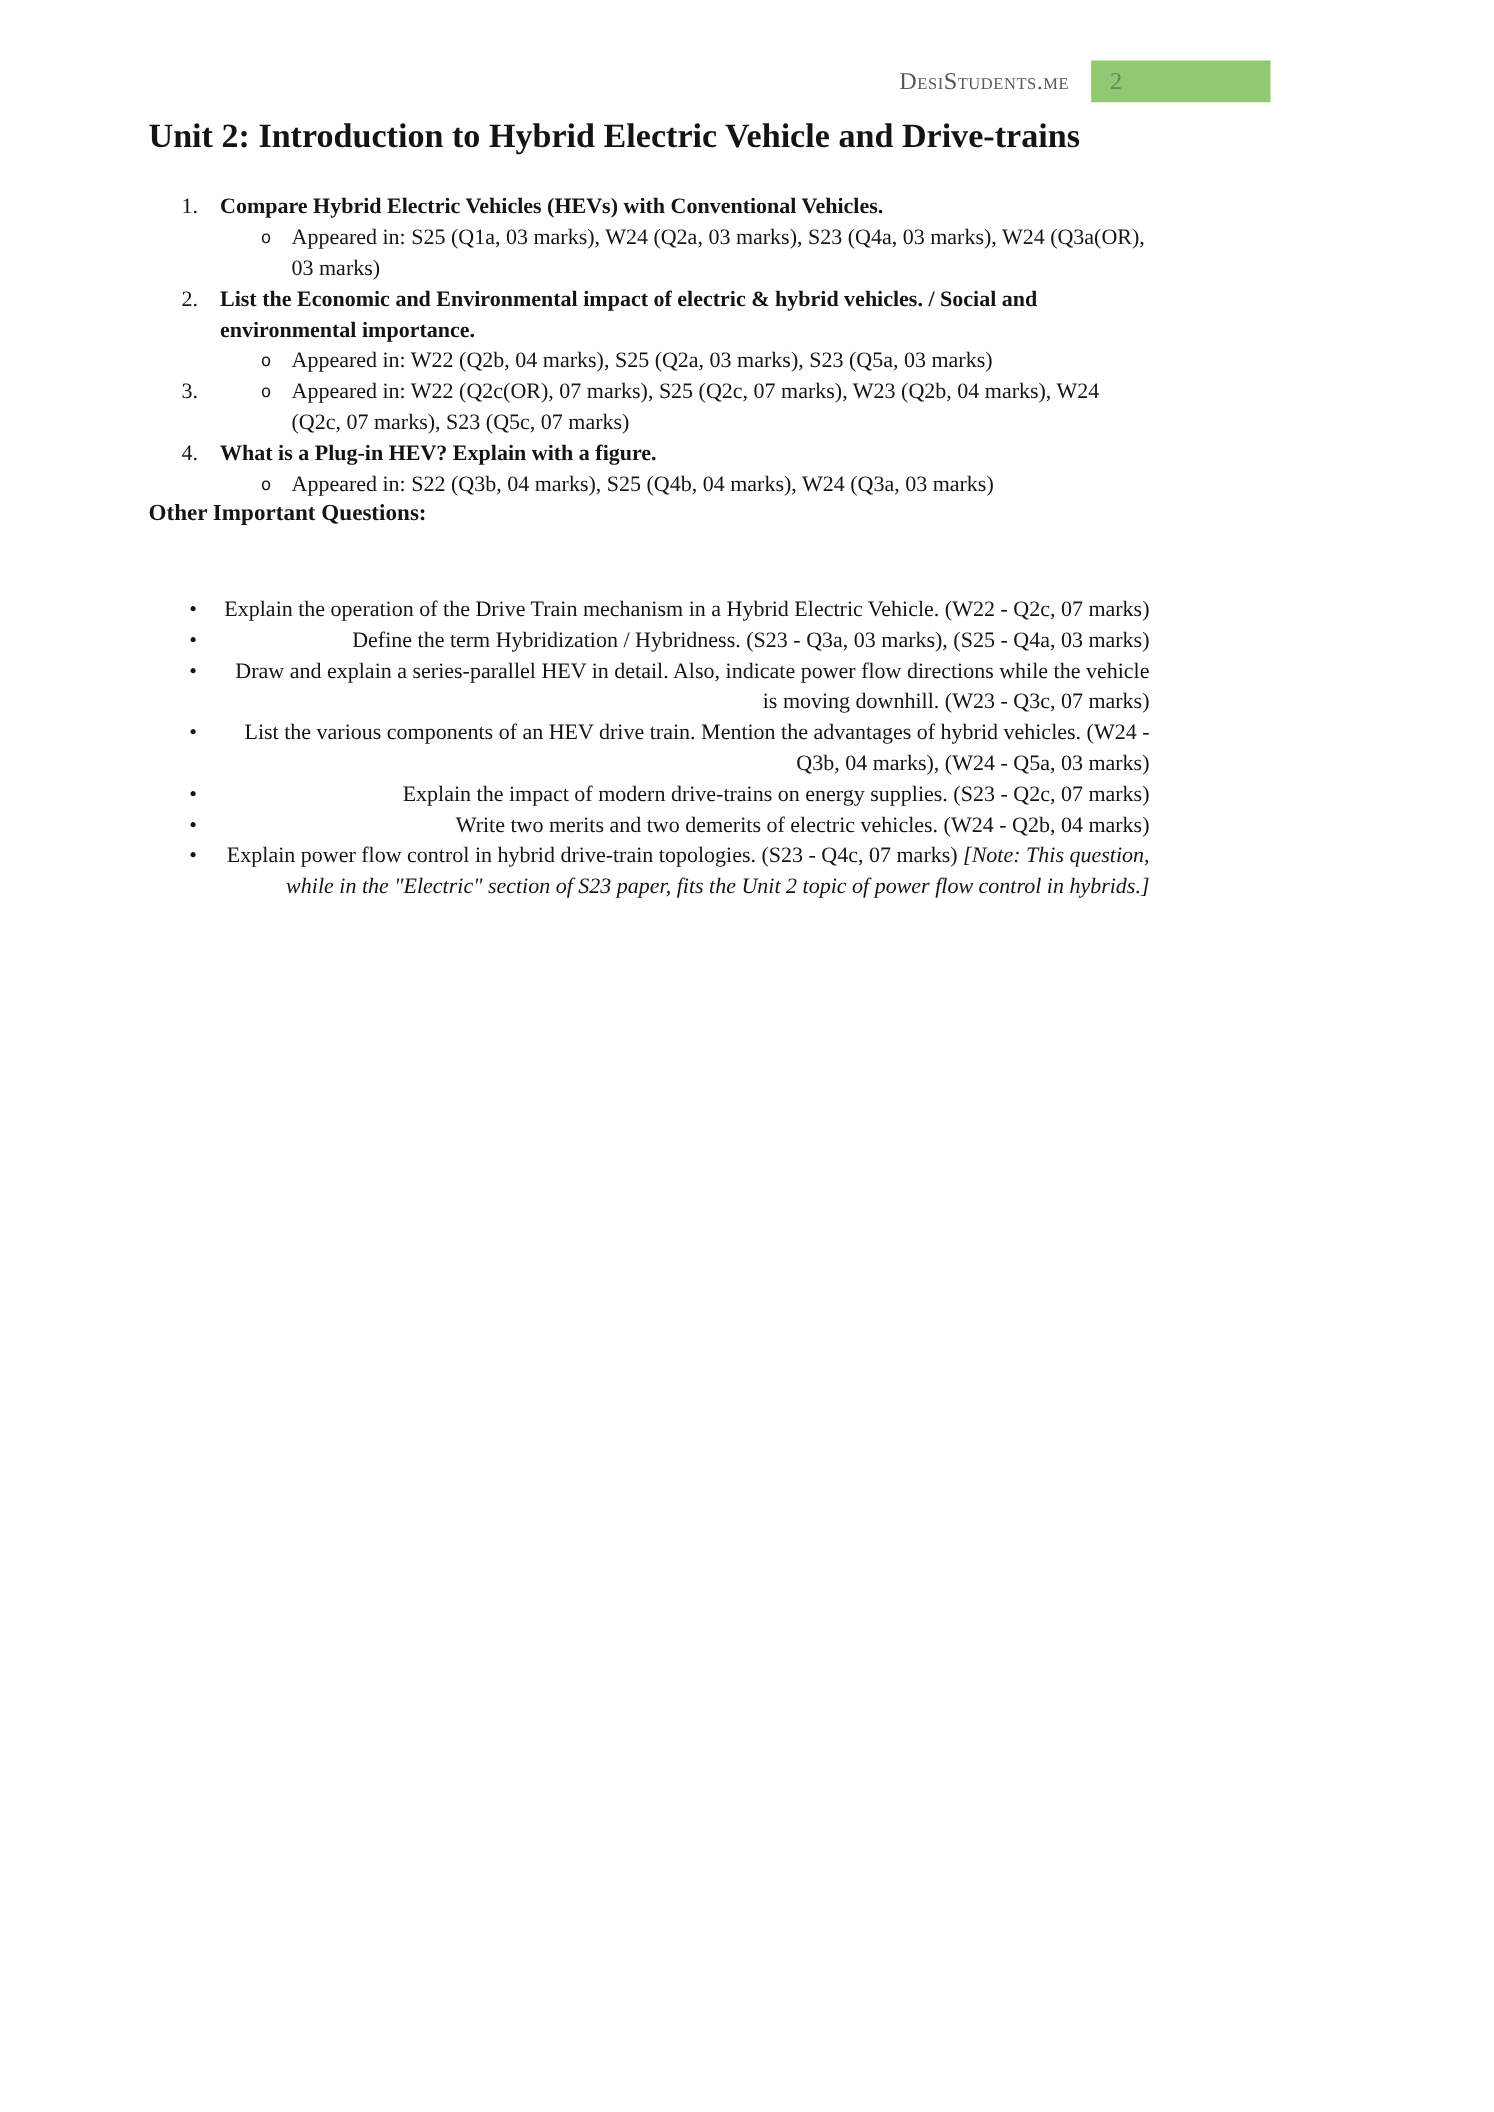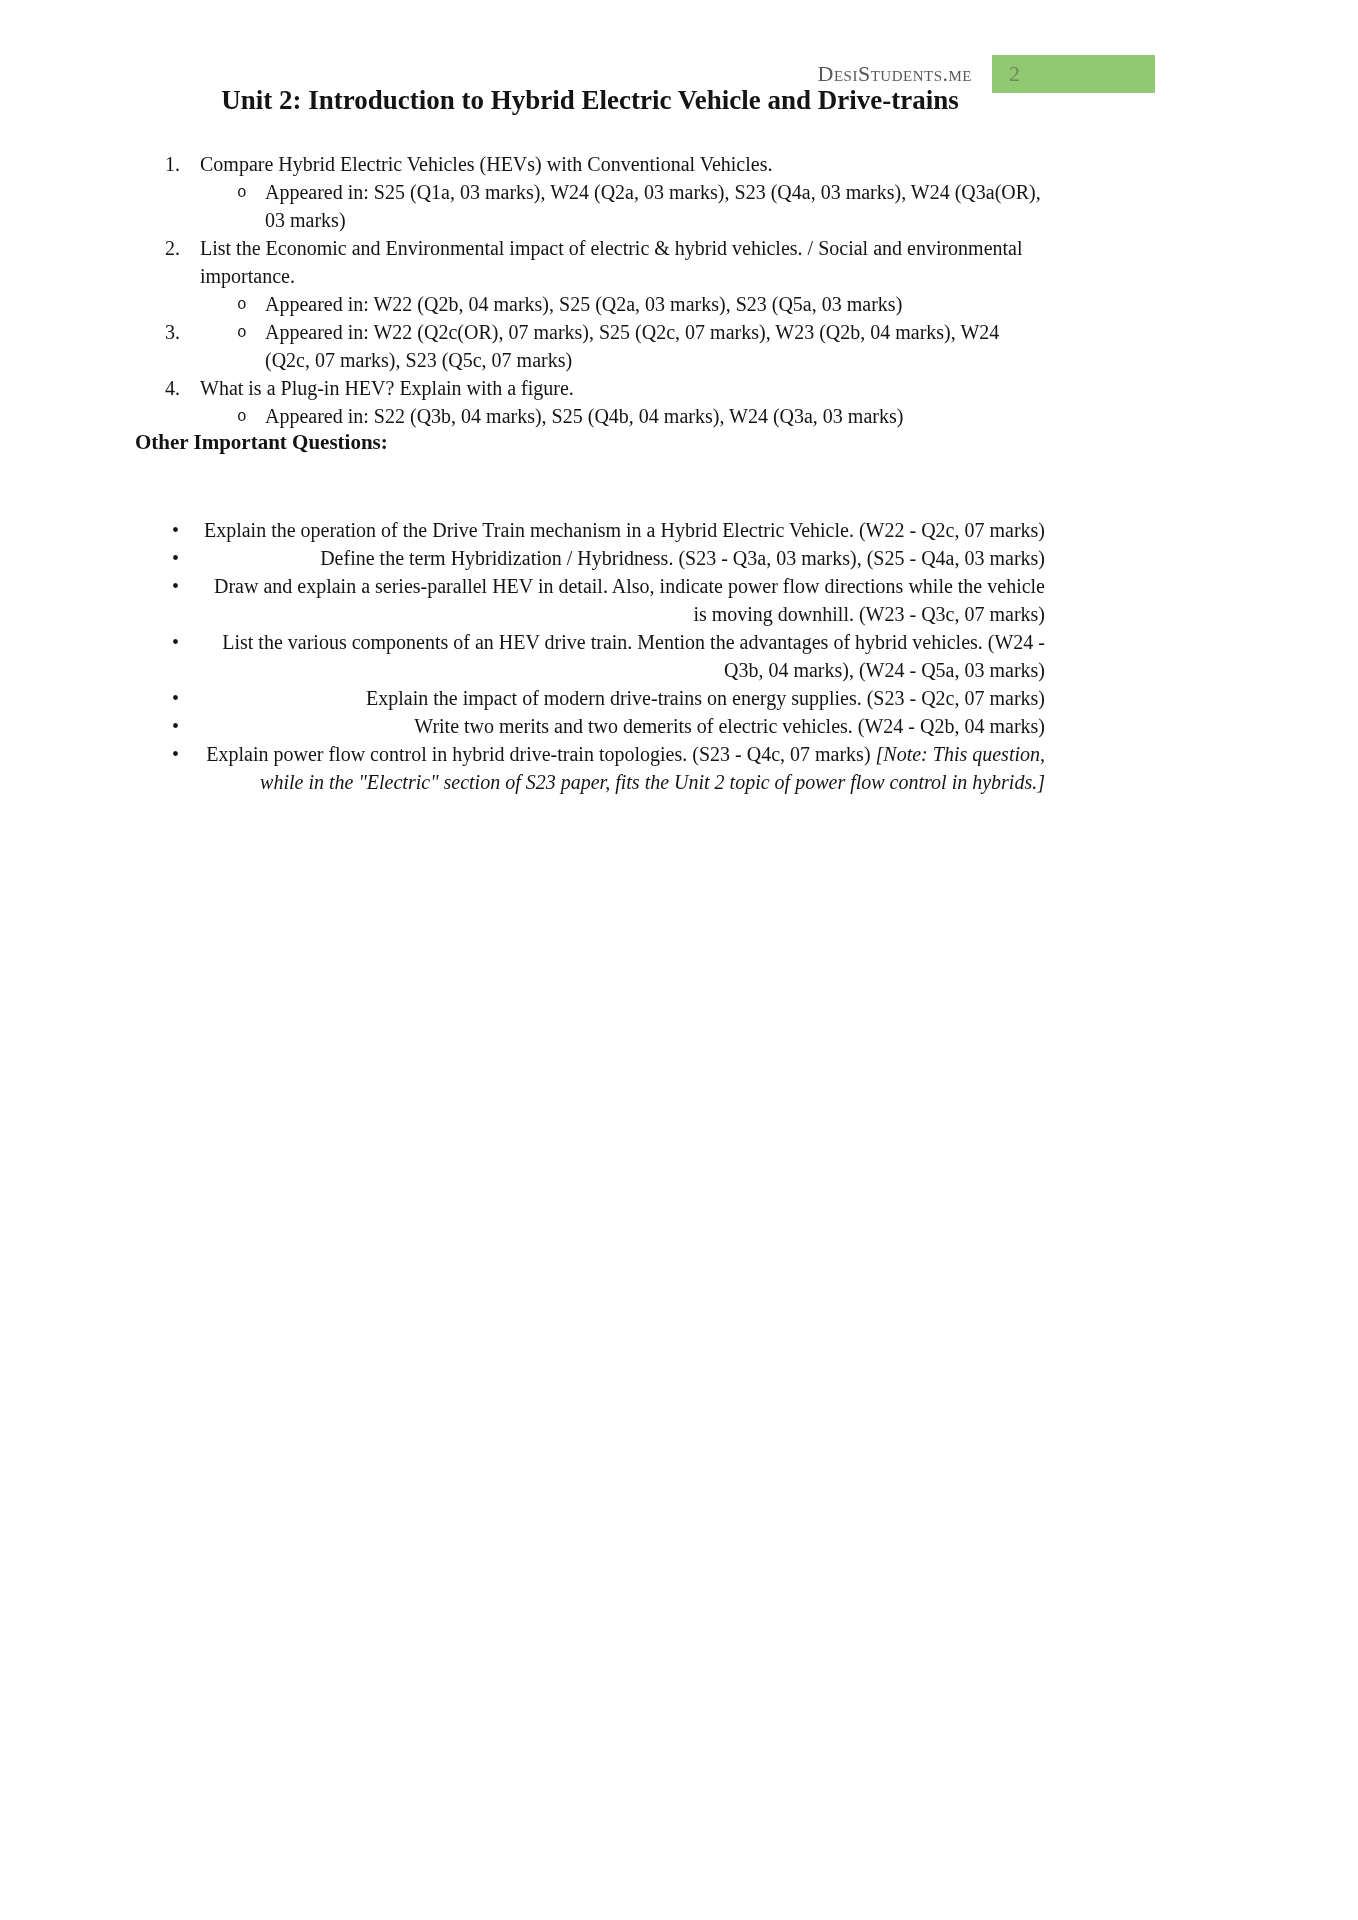--- a/index.html
+++ b/index.html
@@ -43,24 +43,23 @@
     color: var(--page-number-color, #6f8560);
   }
   
   .content {
     position: absolute;
     top: 0;
     left: 135px;
     width: 910px;
   }
   .doc-title {
-    margin: 84px 0 0 0;
-    font-size: 27px;
+    margin: 108px 0 0 0;
+    font-size: 31px;
     font-weight: bold;
-    text-align: center;
     line-height: 32px;
   }
   .section-heading {
     margin: 0;
     font-size: 21px;
     font-weight: bold;
     line-height: 24px;
   }
   .section-heading.repeated { margin-top: 68px; }
   .section-heading.other    { }
@@ -72,21 +71,21 @@
 
   
   .qitem .qnum {
     position: absolute;
     left: 30px;
     top: 0;
     font-weight: normal;
   }
   .qitem .qtext {
     padding-left: 65px;
-    font-weight: normal;
+    font-weight: bold;
   }
   .qitem .sub { position: relative; }
   .qitem .sub .circle {
     position: absolute;
     left: 102px;
     top: 1px;
     font-family: "Liberation Mono", monospace;
     font-size: 16px;
   }
   .qitem .sub .subtext { padding-left: 130px; }

